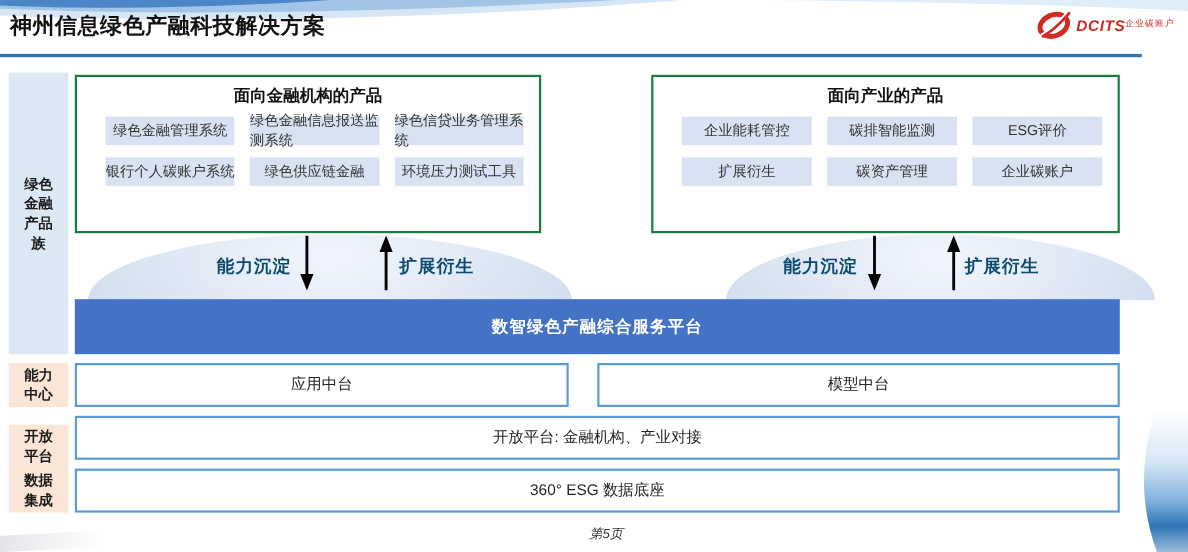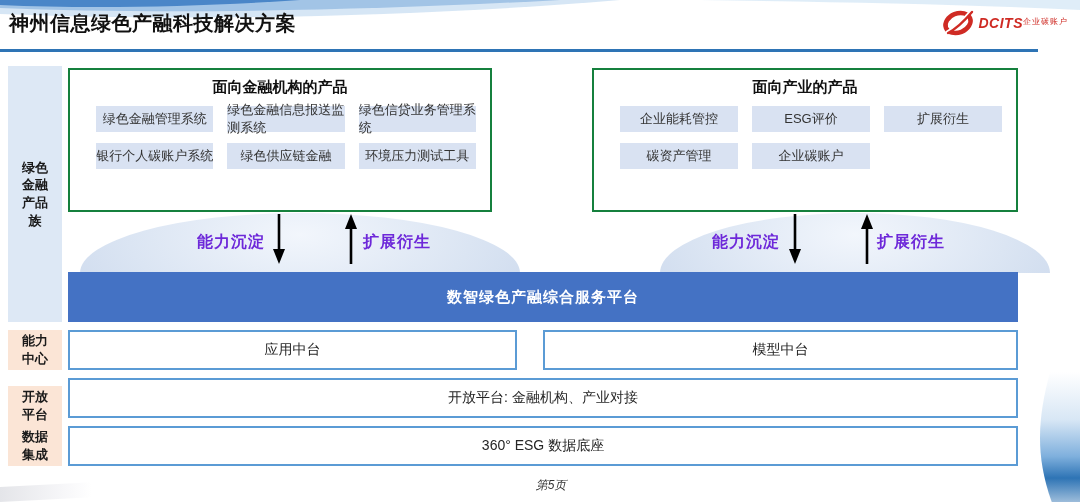--- a/index.html
+++ b/index.html
@@ -32,21 +32,21 @@
   .pitem{height:26px;background:#d9e2f2;display:flex;align-items:center;justify-content:center;
          font-size:13px;color:#333;}
 
   
   .dome-clip{position:absolute;top:213px;height:60px;overflow:hidden;}
   .dome-clip.left{left:80px;width:440px;}
   .dome-clip.right{left:660px;width:390px;}
   .dome{width:100%;height:120px;border-radius:50%;
         background:radial-gradient(ellipse at 50% 18%, #f2f6fc 0%, #dbe5f3 55%, #c8d6eb 100%);}
   .arrow{position:absolute;top:214px;width:14px;height:50px;}
-  .arrow-label{position:absolute;top:232px;font-size:16px;font-weight:bold;color:#6d28d9;letter-spacing:1px;}
+  .arrow-label{position:absolute;top:232px;font-size:16px;font-weight:bold;color:#0c4a6e;letter-spacing:1px;}
 
   
   .platform{position:absolute;left:68px;top:272px;width:950px;height:50px;background:#4472c4;
             display:flex;align-items:center;justify-content:center;color:#fff;font-weight:bold;font-size:15px;
             letter-spacing:1px;}
   .rowbox{position:absolute;height:40px;background:#fff;border:2px solid #5b9bd5;box-sizing:border-box;
           display:flex;align-items:center;justify-content:center;font-size:14px;color:#262626;}
   .mid1{left:68px;top:330px;width:449px;}
   .mid2{left:543px;top:330px;width:475px;}
   .openrow{left:68px;top:378px;width:950px;}
@@ -114,20 +114,21 @@
       <div class="pitem">银行个人碳账户系统</div>
       <div class="pitem">绿色供应链金融</div>
       <div class="pitem">环境压力测试工具</div>
     </div>
   </div>
 
   <div class="pbox pbox-right">
     <div class="pbox-title">面向产业的产品</div>
     <div class="pitems">
       <div class="pitem">企业能耗管控</div>
+      <div class="pitem">碳排智能监测</div>
       <div class="pitem">ESG评价</div>
       <div class="pitem">扩展衍生</div>
       <div class="pitem">碳资产管理</div>
       <div class="pitem">企业碳账户</div>
     </div>
   </div>
 
   <div class="arrow-label" style="left:197px;">能力沉淀</div>
   <svg class="arrow" style="left:272px;" viewBox="0 0 14 50">
     <line x1="7" y1="0" x2="7" y2="37" stroke="#000" stroke-width="2.6"></line>

